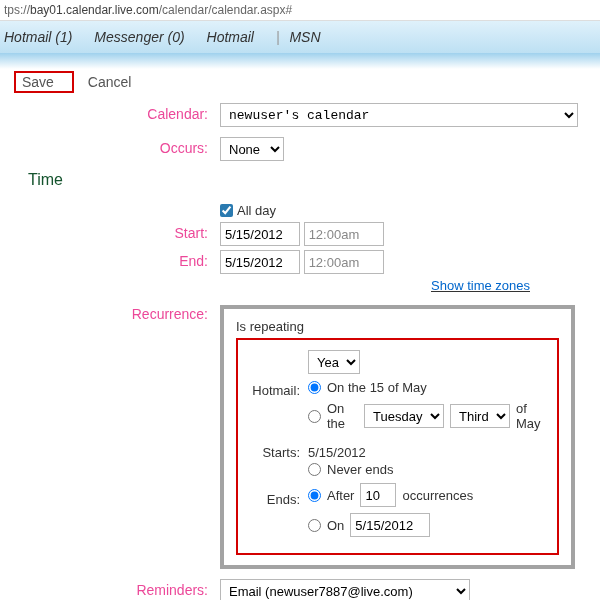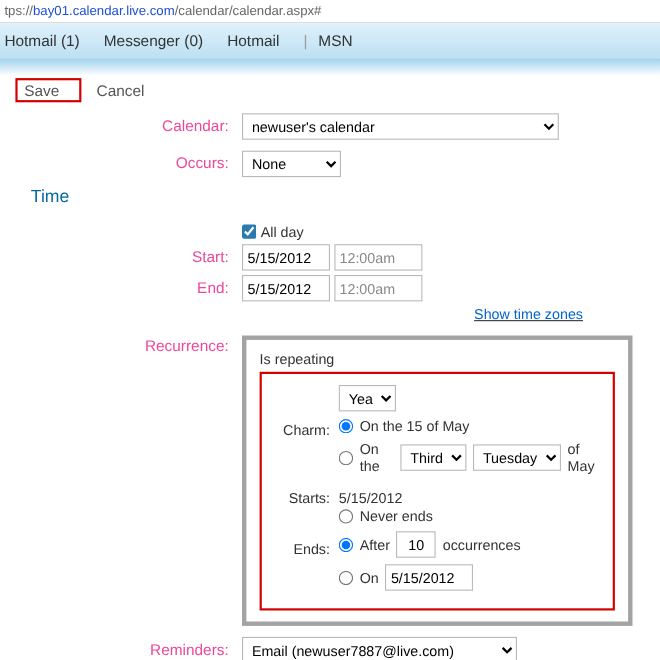--- a/index.html
+++ b/index.html
@@ -1,45 +1,45 @@
 <!DOCTYPE html>
 <html><head>
 <meta charset="utf-8">
 <style>
 * { box-sizing: border-box; margin: 0; padding: 0; }
 body { font-family: "Segoe UI", Arial, sans-serif; font-size: 13px; color: #333; width: 600px; height: 600px; overflow: hidden; background: #fff; }
 .url-bar { font-size: 12px; color: #666; padding: 3px 4px; border-bottom: 1px solid #ddd; }
-.url-bar .host { color: #1d4ed8; }
+.url-bar .host { color: #404040; }
 .top-nav { background: linear-gradient(to bottom, #dff1fb 0%, #bde0f3 100%); padding: 8px 4px; font-size: 14px; }
-.top-nav span { display: inline-block; margin-right: 18px; color: #333; cursor: pointer; }
+.top-nav span { display: inline-block; margin-right: 18px; color: #333; cursor: pointer; font-style: italic; }
 .top-nav .divider { color: #999; margin: 0 6px 0 0; cursor: default; }
 .gradient-strip { height: 16px; background: linear-gradient(to bottom, #9fd1ed 0%, #ffffff 100%); }
 .toolbar { padding: 2px 14px 10px; font-size: 14px; }
 .toolbar a { color: #555; text-decoration: none; margin-right: 12px; cursor: pointer; }
 .save-box { border: 2px solid #d30000; padding: 1px 6px; display: inline-block; margin-right: 10px; }
 .form-area { padding: 0 10px 10px 10px; }
 .row { display: flex; align-items: flex-start; margin-bottom: 10px; }
 .row-label { width: 210px; text-align: right; padding-right: 12px; color: #ec4899; font-size: 14px; padding-top: 3px; }
 .row-content { flex: 1; }
-.section-title { color: #0369a1; font-size: 16px; margin: 8px 0 14px 18px; }
+.section-title { color: #14532d; font-size: 16px; margin: 8px 0 14px 18px; }
 select, input[type=text] { font-family: inherit; font-size: 13px; border: 1px solid #b8b8b8; background: #fff; padding: 3px 4px; height: 24px; }
-.wide-select { width: 288px; }
+.wide-select { width: 358px; font-family: Liberation Mono, monospace; }
 .disabled-input { background: #e6e6e6; color: #888; }
 .checkbox-row { display: flex; align-items: center; gap: 4px; }
 input[type=checkbox] { accent-color: #2a7ab0; }
 .link { color: #0066cc; cursor: pointer; font-size: 13px; }
 .show-tz { text-align: right; padding-right: 60px; margin: 4px 0 10px; text-decoration: underline; }
 .recurrence-box { border: 4px solid #a3a3a3; padding: 10px 12px; width: 355px; margin-top: 2px; }
 .highlight-box { border: 2px solid #d30000; padding: 10px 10px; margin-top: 4px; }
 .sub-row { display: flex; align-items: center; margin-bottom: 6px; font-size: 13px; }
 .sub-label { width: 60px; text-align: right; padding-right: 8px; color: #333; }
 .sub-content { flex: 1; display: flex; flex-direction: column; gap: 6px; }
 .opt { display: flex; align-items: center; gap: 6px; }
 .small-input { width: 80px; }
-.num-input { width: 36px; text-align: center; }
+.num-input { width: 36px; text-align: left; }
 .reminder-sel1 { width: 250px; }
 .reminder-sel2 { width: 140px; }
 </style>
 </head>
 <body>
 
 <div class="url-bar">
   <span>tps://</span><span class="host">bay01.calendar.live.com</span><span>/calendar/calendar.aspx#</span>
 </div>
 
@@ -66,21 +66,21 @@
     <div class="row-content">
       <select class="wide-select">
         <option>newuser's calendar</option>
       </select>
     </div>
   </div>
 
   <div class="row">
     <div class="row-label">Occurs:</div>
     <div class="row-content">
-      <select style="width:90px">
+      <select style="width:64px">
         <option>None</option>
       </select>
     </div>
   </div>
 
   <div class="section-title">Time</div>
 
   <div class="row" style="margin-bottom:4px">
     <div class="row-label"></div>
     <div class="row-content checkbox-row">
@@ -110,36 +110,36 @@
   </div>
 
   <div class="row">
     <div class="row-label">Recurrence:</div>
     <div class="row-content">
       <div class="recurrence-box">
         <div>Is repeating</div>
         <div class="highlight-box">
 
           <div class="sub-row">
-            <div class="sub-label">Charm:</div>
+            <div class="sub-label">Hotmail:</div>
             <div class="sub-content">
               <div class="opt">
                 <select style="width:52px">
                   <option>Yearly</option>
                 </select>
               </div>
               <div class="opt">
                 <input type="radio" name="occ" checked="" style="">
                 <span>On the 15 of May</span>
               </div>
               <div class="opt">
                 <input type="radio" name="occ" style="">
                 <span>On the</span>
+                <select style="width:90px"><option>Tuesday</option></select>
                 <select style="width:64px"><option>Third</option></select>
-                <select style="width:90px"><option>Tuesday</option></select>
                 <span>of May</span>
               </div>
             </div>
           </div>
 
           <div style="height:8px"></div>
 
           <div class="sub-row" style="margin-bottom:2px">
             <div class="sub-label">Starts:</div>
             <div class="sub-content">

